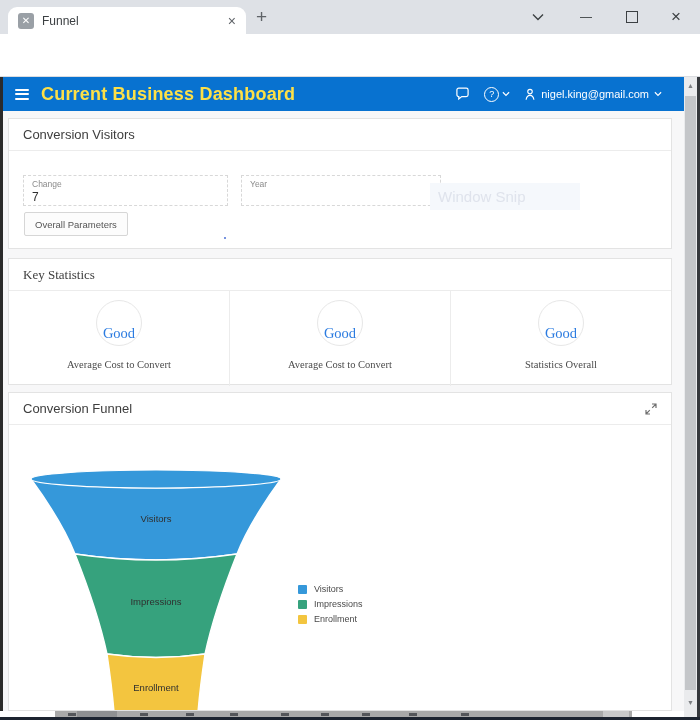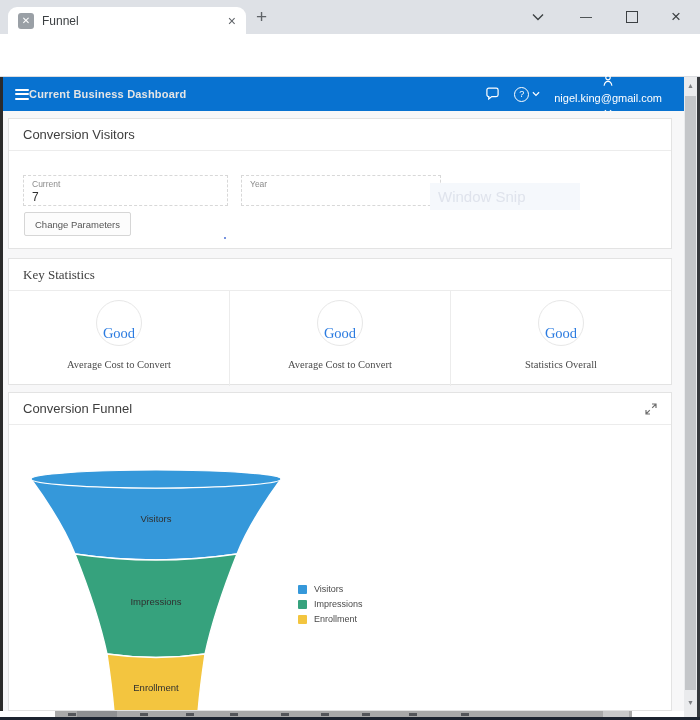--- a/index.html
+++ b/index.html
@@ -31,26 +31,26 @@
   .star{font-size:15px;color:#5f6368;margin-left:15px;}
   .ext{top:46px;width:24px;height:24px;display:flex;align-items:center;justify-content:center;}
   .avatar{left:629px;top:46px;width:24px;height:24px;border-radius:50%;
           background:radial-gradient(circle at 35% 30%,#e89bb5 0%,#b15fa8 45%,#4a3f8f 100%);}
   .kebab{left:668px;top:47px;font-size:15px;color:#5f6368;letter-spacing:0;}
 
   
   .appheader{left:0;top:77px;width:684px;height:34px;background:#0872d0;display:flex;align-items:center;}
   .burger{margin-left:15px;width:14px;display:flex;flex-direction:column;gap:2.5px;}
   .burger i{display:block;height:2px;background:#fff;border-radius:1px;}
-  .apptitle{color:#e5e5e5;font-size:11px;font-weight:bold;letter-spacing:.2px;}
+  .apptitle{color:#fde047;font-size:18px;font-weight:bold;margin-left:12px;letter-spacing:.2px;}
   .hright{margin-left:auto;margin-right:22px;display:flex;align-items:center;gap:14px;color:#fff;}
   .helpwrap{display:flex;align-items:center;gap:3px;}
   .qmark{width:13px;height:13px;border:1.2px solid #fff;border-radius:50%;font-size:9px;
          display:flex;align-items:center;justify-content:center;}
-  .userwrap{display:flex;align-items:center;gap:5px;font-size:11px;flex-direction:column;}
+  .userwrap{display:flex;align-items:center;gap:5px;font-size:11px;}
 
   
   .content{left:0;top:111px;width:684px;height:600px;background:#f7f7f8;}
   .card{left:8px;width:664px;background:#fff;border:1px solid #e3e3e3;box-sizing:border-box;}
   .card1{top:118px;height:131px;}
   .card2{top:258px;height:127px;font-family:Liberation Serif, serif;}
   .card3{top:392px;height:319px;overflow:hidden;}
   .card-h{height:31px;border-bottom:1px solid #ececec;display:flex;align-items:center;padding:0 14px;}
   .card-title{font-size:13px;color:#3e3e3e;}
   .expand{margin-left:auto;}
@@ -216,27 +216,27 @@
     </span>
   </div>
 
   <div class="abs content"></div>
 
   <div class="abs card card1">
     <div class="card-h">
       <span class="card-title">Conversion Visitors</span>
     </div>
     <div class="abs fieldbox fb-period">
-      <span class="flabel">Current</span>
+      <span class="flabel">Change</span>
       <span class="fvalue">7</span>
     </div>
     <div class="abs fieldbox fb-year">
       <span class="flabel">Year</span>
     </div>
-    <div class="abs chgbtn">Change Parameters</div>
+    <div class="abs chgbtn">Overall Parameters</div>
   </div>
   <div class="abs snip">Window Snip</div>
   <div class="abs straydot"></div>
 
   <div class="abs card card2">
     <div class="card-h">
       <span class="card-title">Key Statistics</span>
     </div>
     <div class="statsbody">
       <div class="statcol">

